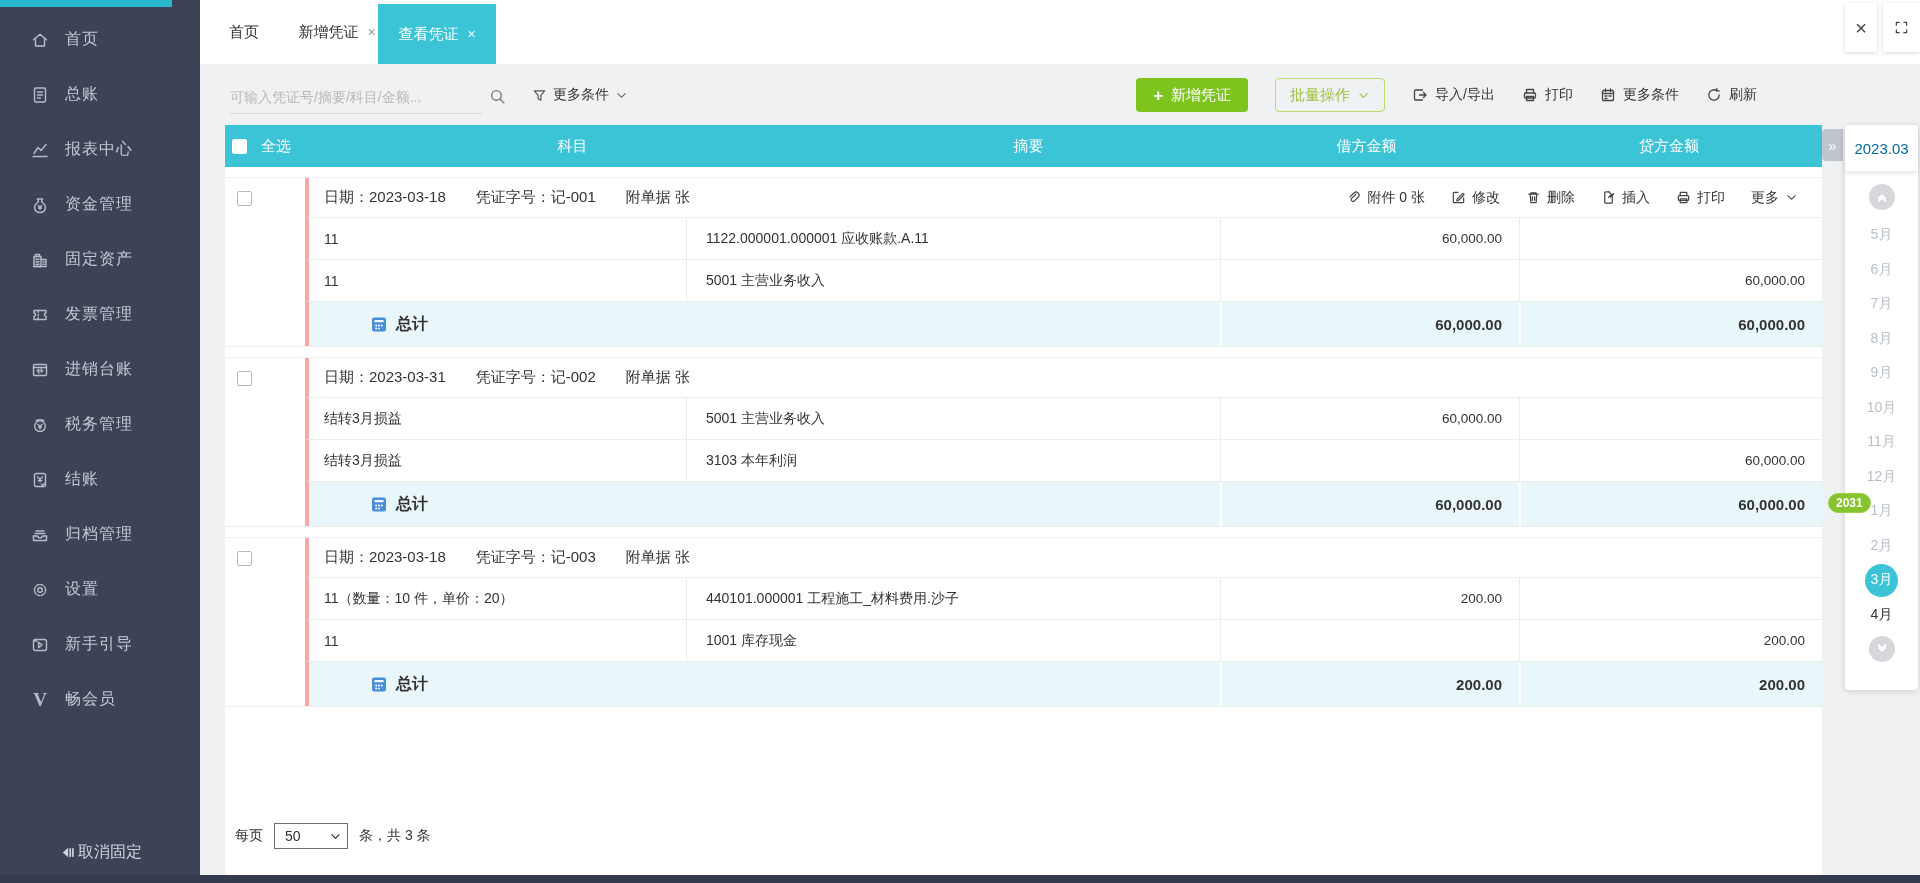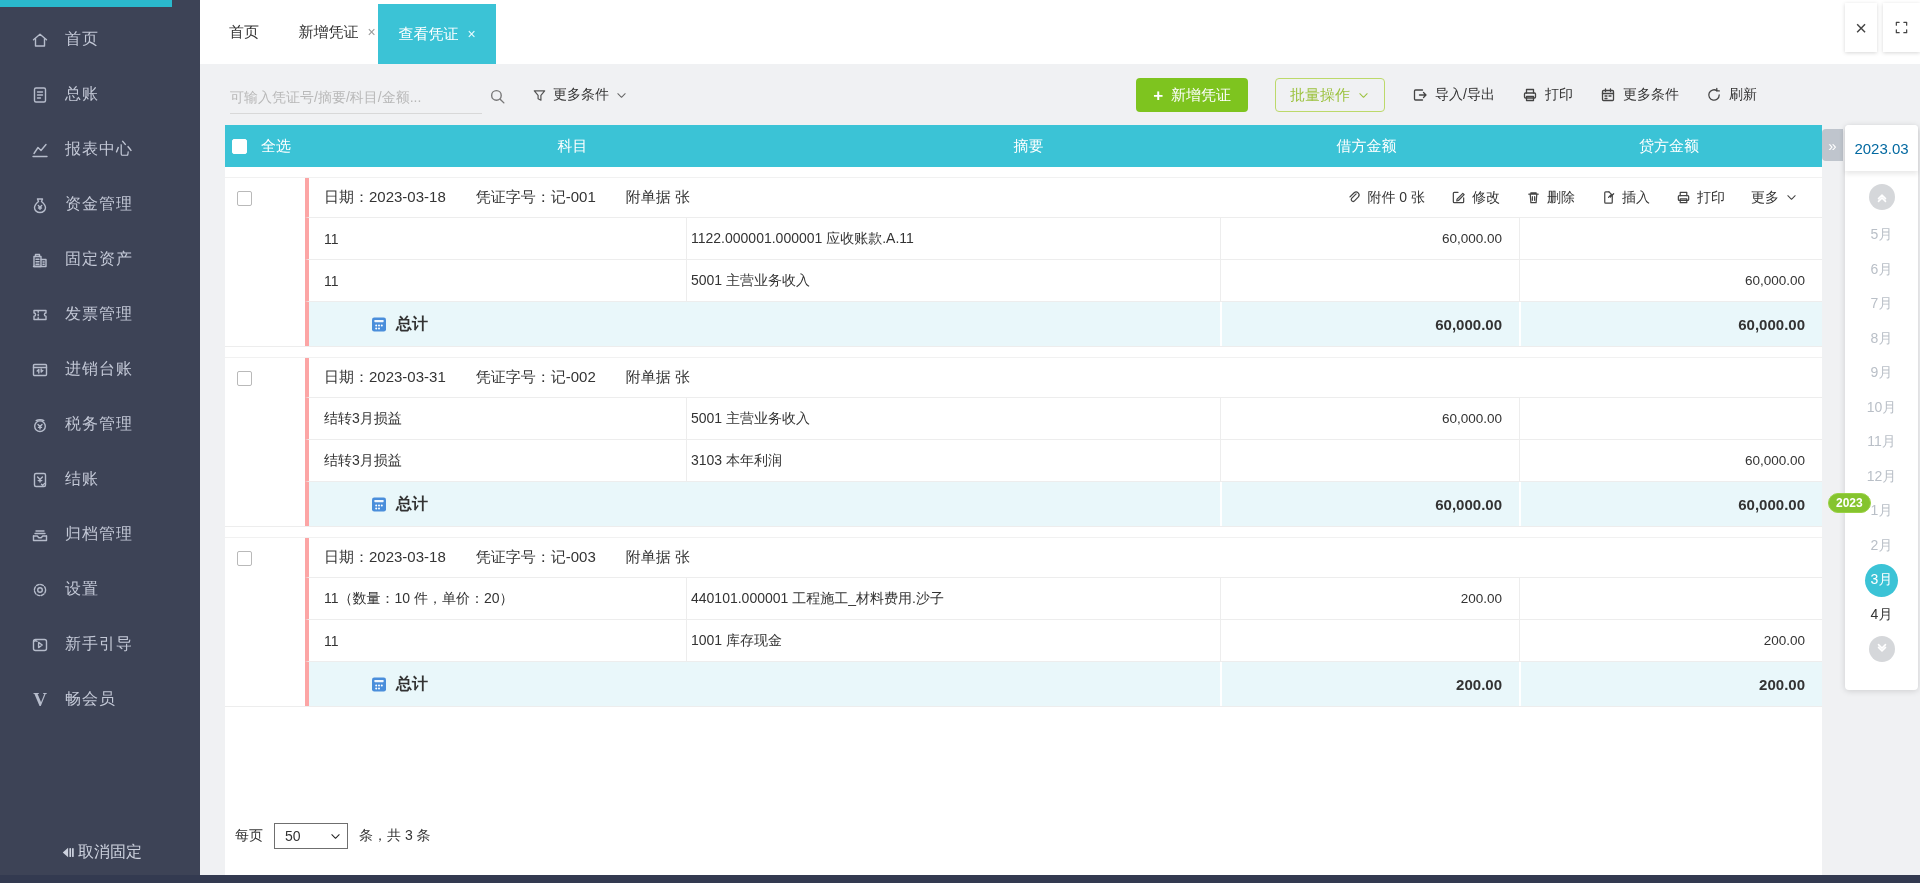--- a/index.html
+++ b/index.html
@@ -68,21 +68,21 @@
   .g-head-main{display:flex;align-items:center;justify-content:space-between;padding:0 24px 0 15px;border-bottom:1px solid #ededed}
   .g-info{display:flex;gap:30px;font-size:15px;color:#333;white-space:nowrap}
   .g-actions{display:flex;gap:26px}
   .act{display:flex;align-items:center;gap:6px;font-size:14px;color:#333;cursor:pointer;white-space:nowrap}
   .aico{width:15px;height:15px;color:#444;flex:none}
   .line-row{height:42px}
   .line-row .sub{border-bottom:1px solid #ededed}
   .cells{display:flex;height:100%}
   .cell{display:flex;align-items:center;font-size:14px;color:#333;overflow:hidden;white-space:nowrap}
   .c-sum{width:377px;padding-left:15px}
-  .c-acc{width:534px;padding-left:4px;border-left:1px solid #ededed}
+  .c-acc{width:534px;padding-left:19px;border-left:1px solid #ededed}
   .c-deb{width:299px;border-left:1px solid #ededed}
   .c-cre{flex:1;border-left:1px solid #ededed}
   .num{justify-content:flex-end;padding-right:17px;font-size:13.5px}
   .total-row{height:44px}
   .total-row .sub{background:#e9f7fa}
   .c-tot{width:911px;padding-left:62px;gap:9px;font-size:16px;font-weight:bold}
   .total-row .c-deb,.total-row .c-cre{border-left:2px solid #fff;font-weight:bold;font-size:15px}
   .tico-total{width:16px;height:17px;flex:none}
 
   
@@ -595,21 +595,21 @@
           </span>
       </div>
       <span>条，共 3 条</span>
     </div>
   </div>
 
   <div class="expand-btn">»</div>
 
   <div class="month-panel">
     <div class="mp-period">2023.03</div>
-    <div class="year-badge">2023</div>
+    <div class="year-badge">2031</div>
     <div class="mp-body">
       <div class="mp-btn">
         <span id="chevUp">
             <svg viewBox="0 0 16 16" width="100%" height="100%" fill="none" stroke="currentColor" stroke-width="1.3" stroke-linecap="round" stroke-linejoin="round">
               <path d="M4 9.8 L8 5.8 L12 9.8 M4 13 L8 9 L12 13" stroke-width="1.8" stroke="#ffffff"></path>
             </svg>
           </span>
       </div>
       <div class="mp-months" id="months">
           <div class="month disabled">5月</div>

